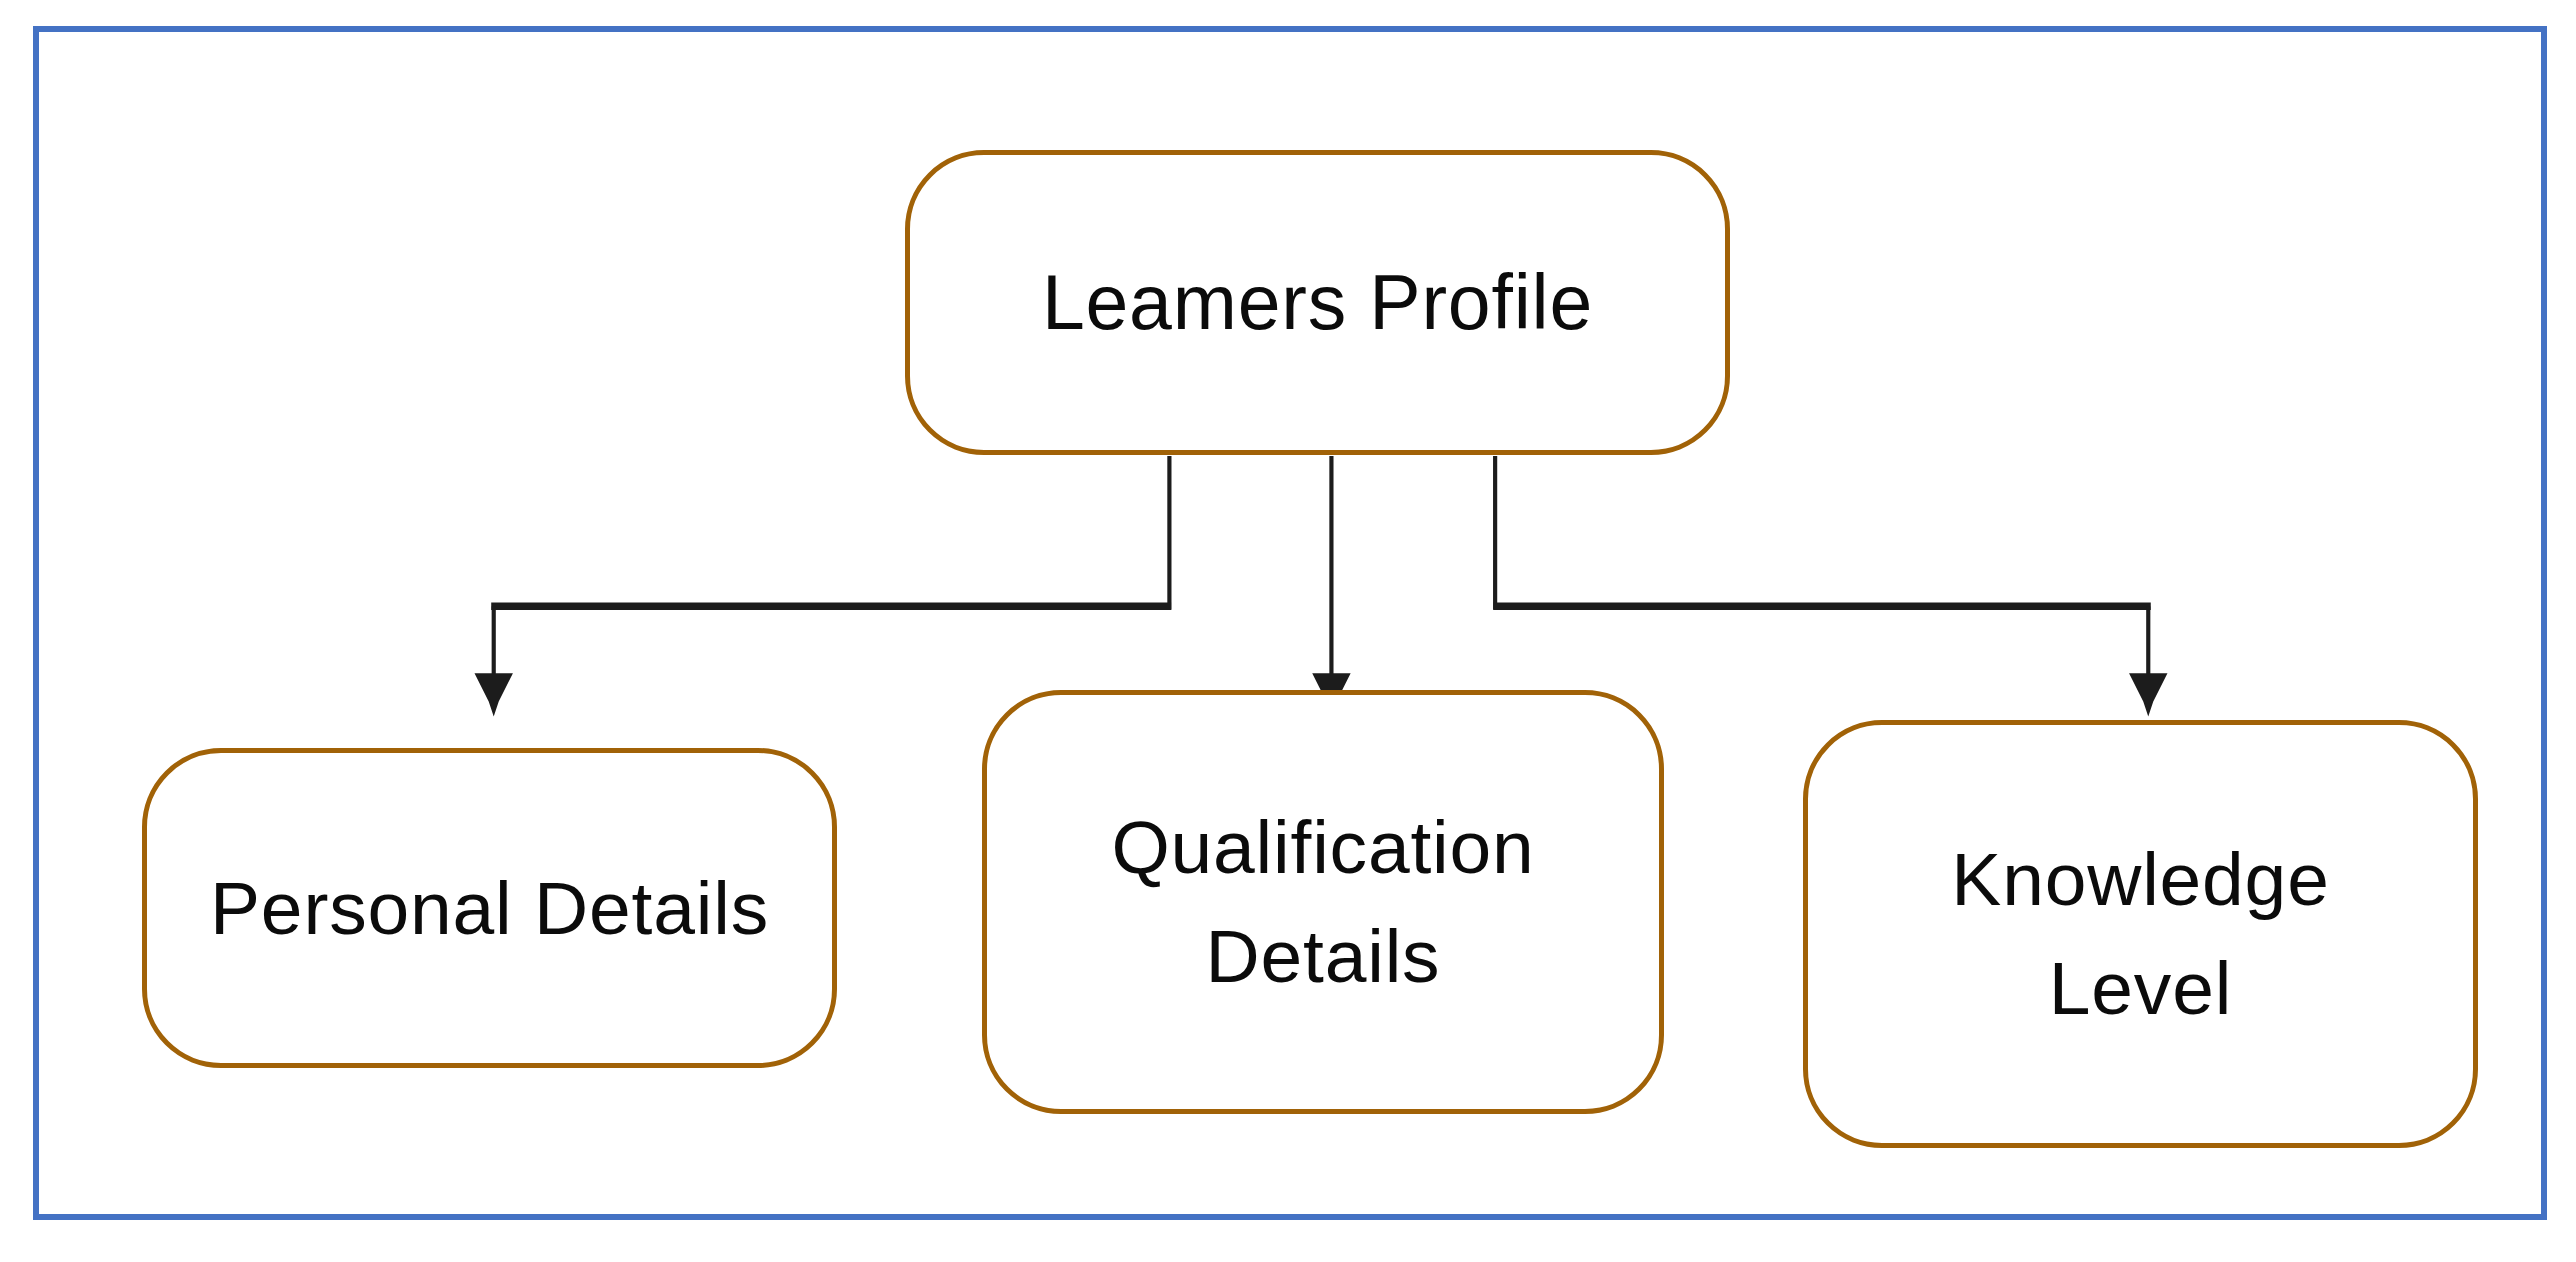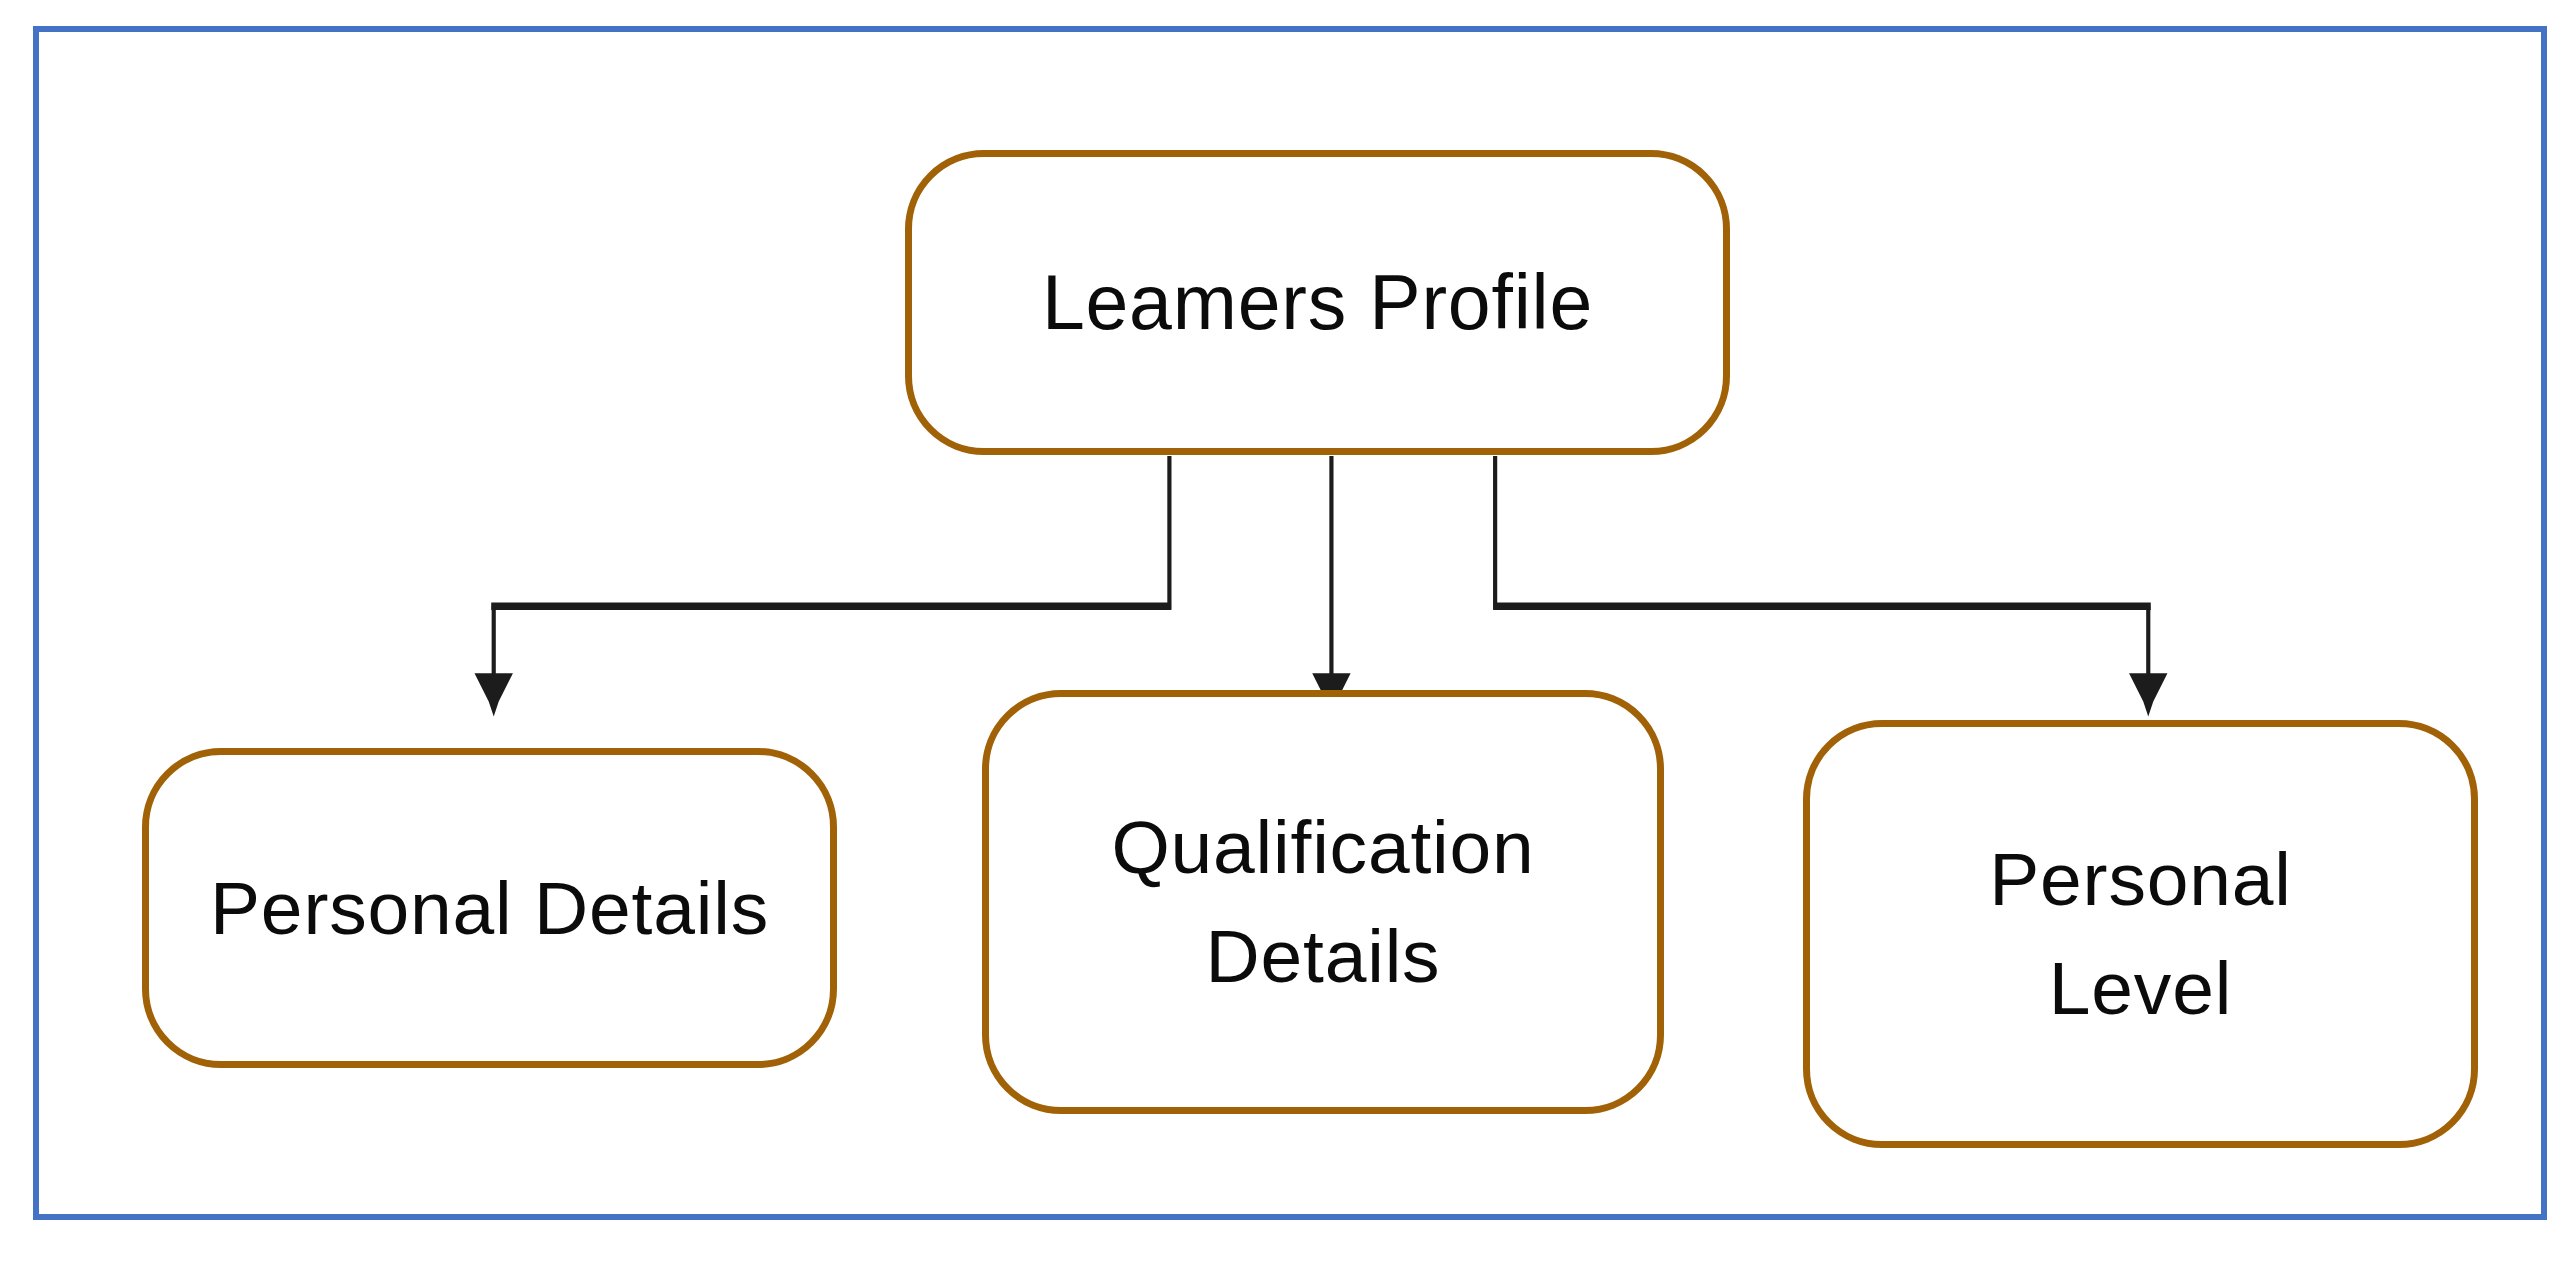--- a/index.html
+++ b/index.html
@@ -29,21 +29,21 @@
     position: absolute;
     left: 0;
     top: 0;
     width: 2576px;
     height: 1262px;
     pointer-events: none;
   }
   .node {
     position: absolute;
     box-sizing: border-box;
-    border: 7px solid #a16207;
+    border: 5px solid #a16207;
     border-radius: 79px;
     background: #ffffff;
     display: flex;
     align-items: center;
     justify-content: center;
     text-align: center;
     color: #0b0b0b;
   }
   .node .label {
     display: block;
@@ -116,17 +116,17 @@
 
   <div class="node node-child-1">
     <span class="label">Personal Details</span>
   </div>
 
   <div class="node node-child-2">
     <span class="label">Qualification Details</span>
   </div>
 
   <div class="node node-child-3">
-    <span class="label">Personal Level</span>
+    <span class="label">Knowledge Level</span>
   </div>
 
 </div>
 
 
 </body></html>

